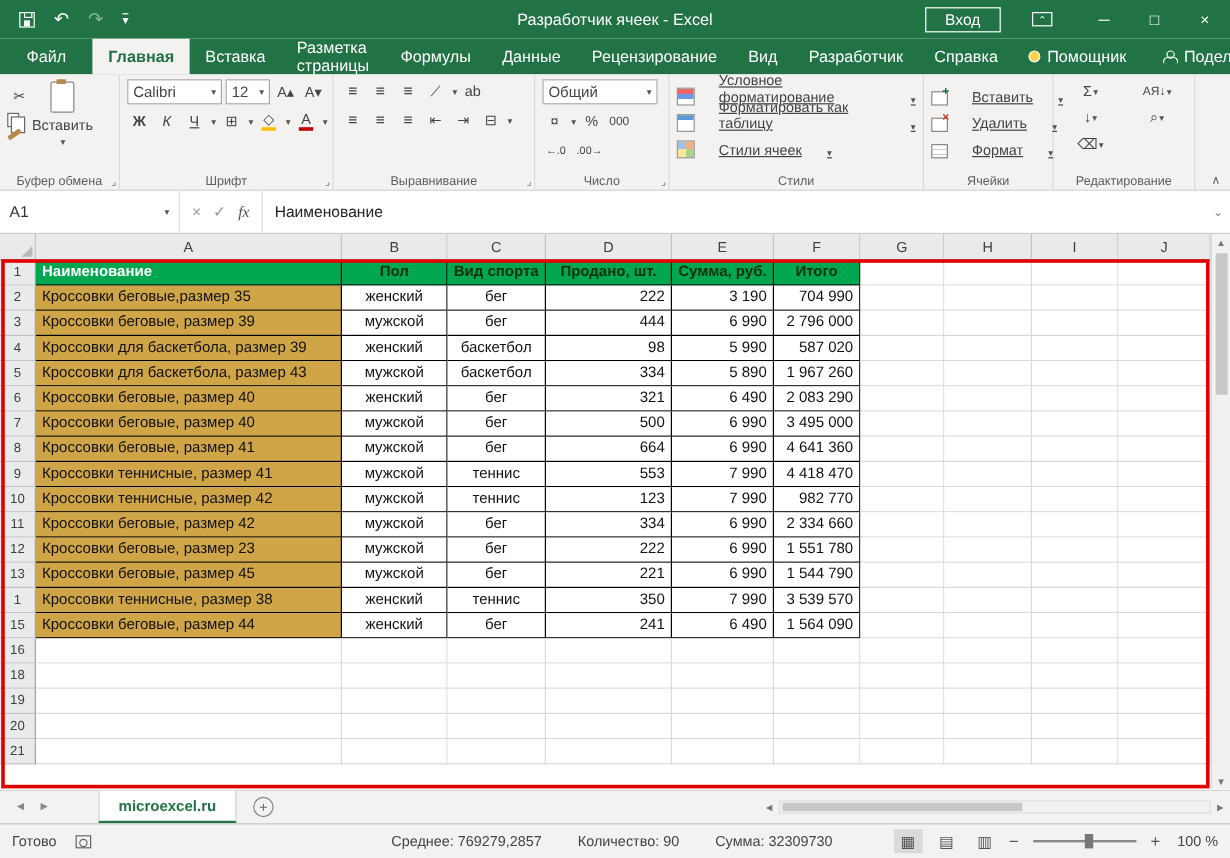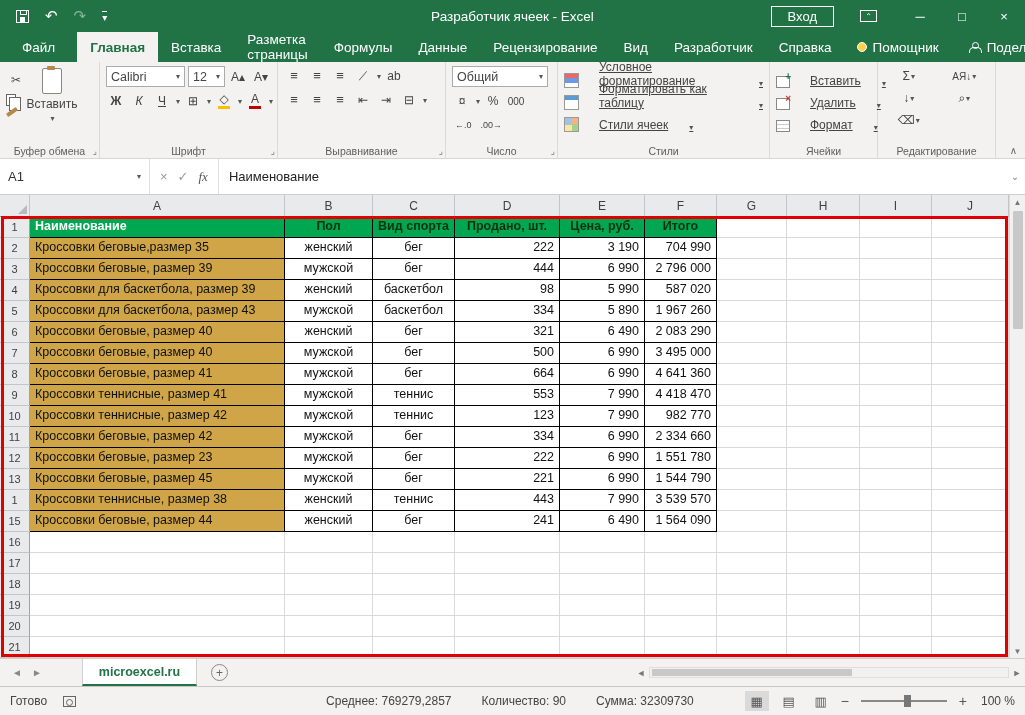--- a/index.html
+++ b/index.html
@@ -390,21 +390,21 @@
             <div class="ch" style="width: 77px;">J</div>
           </div>
       </div>
       <div>
           <div class="grow">
             <div class="rh">1</div>
             <div class="c tb thead thead-first a-l" style="width: 255px;">Наименование</div>
             <div class="c tb thead a-c" style="width: 88px;">Пол</div>
             <div class="c tb thead a-c" style="width: 82px;">Вид спорта</div>
             <div class="c tb thead a-c" style="width: 105px;">Продано, шт.</div>
-            <div class="c tb thead a-c" style="width: 85px;">Цена, руб.</div>
+            <div class="c tb thead a-c" style="width: 85px;">Сумма, руб.</div>
             <div class="c tb thead a-c" style="width: 72px;">Итого</div>
             <div class="c" style="width: 70px;"></div>
             <div class="c" style="width: 73px;"></div>
             <div class="c" style="width: 72px;"></div>
             <div class="c" style="width: 77px;"></div>
           </div>
           <div class="grow">
             <div class="rh">2</div>
             <div class="c tb a-l colA" style="width: 255px;">Кроссовки беговые,размер 35</div>
             <div class="c tb a-c" style="width: 88px;">женский</div>
@@ -558,21 +558,21 @@
             <div class="c" style="width: 70px;"></div>
             <div class="c" style="width: 73px;"></div>
             <div class="c" style="width: 72px;"></div>
             <div class="c" style="width: 77px;"></div>
           </div>
           <div class="grow">
             <div class="rh">1</div>
             <div class="c tb a-l colA" style="width: 255px;">Кроссовки теннисные, размер 38</div>
             <div class="c tb a-c" style="width: 88px;">женский</div>
             <div class="c tb a-c" style="width: 82px;">теннис</div>
-            <div class="c tb a-r" style="width: 105px;">443</div>
+            <div class="c tb a-r" style="width: 105px;">350</div>
             <div class="c tb a-r" style="width: 85px;">7 990</div>
             <div class="c tb a-r" style="width: 72px;">3 539 570</div>
             <div class="c" style="width: 70px;"></div>
             <div class="c" style="width: 73px;"></div>
             <div class="c" style="width: 72px;"></div>
             <div class="c" style="width: 77px;"></div>
           </div>
           <div class="grow">
             <div class="rh">15</div>
             <div class="c tb a-l colA" style="width: 255px;">Кроссовки беговые, размер 44</div>
@@ -581,33 +581,20 @@
             <div class="c tb a-r" style="width: 105px;">241</div>
             <div class="c tb a-r" style="width: 85px;">6 490</div>
             <div class="c tb a-r" style="width: 72px;">1 564 090</div>
             <div class="c" style="width: 70px;"></div>
             <div class="c" style="width: 73px;"></div>
             <div class="c" style="width: 72px;"></div>
             <div class="c" style="width: 77px;"></div>
           </div>
           <div class="grow">
             <div class="rh">16</div>
-            <div class="c" style="width: 255px;"></div>
-            <div class="c" style="width: 88px;"></div>
-            <div class="c" style="width: 82px;"></div>
-            <div class="c" style="width: 105px;"></div>
-            <div class="c" style="width: 85px;"></div>
-            <div class="c" style="width: 72px;"></div>
-            <div class="c" style="width: 70px;"></div>
-            <div class="c" style="width: 73px;"></div>
-            <div class="c" style="width: 72px;"></div>
-            <div class="c" style="width: 77px;"></div>
-          </div>
-          <div class="grow">
-            <div class="rh">17</div>
             <div class="c" style="width: 255px;"></div>
             <div class="c" style="width: 88px;"></div>
             <div class="c" style="width: 82px;"></div>
             <div class="c" style="width: 105px;"></div>
             <div class="c" style="width: 85px;"></div>
             <div class="c" style="width: 72px;"></div>
             <div class="c" style="width: 70px;"></div>
             <div class="c" style="width: 73px;"></div>
             <div class="c" style="width: 72px;"></div>
             <div class="c" style="width: 77px;"></div>

